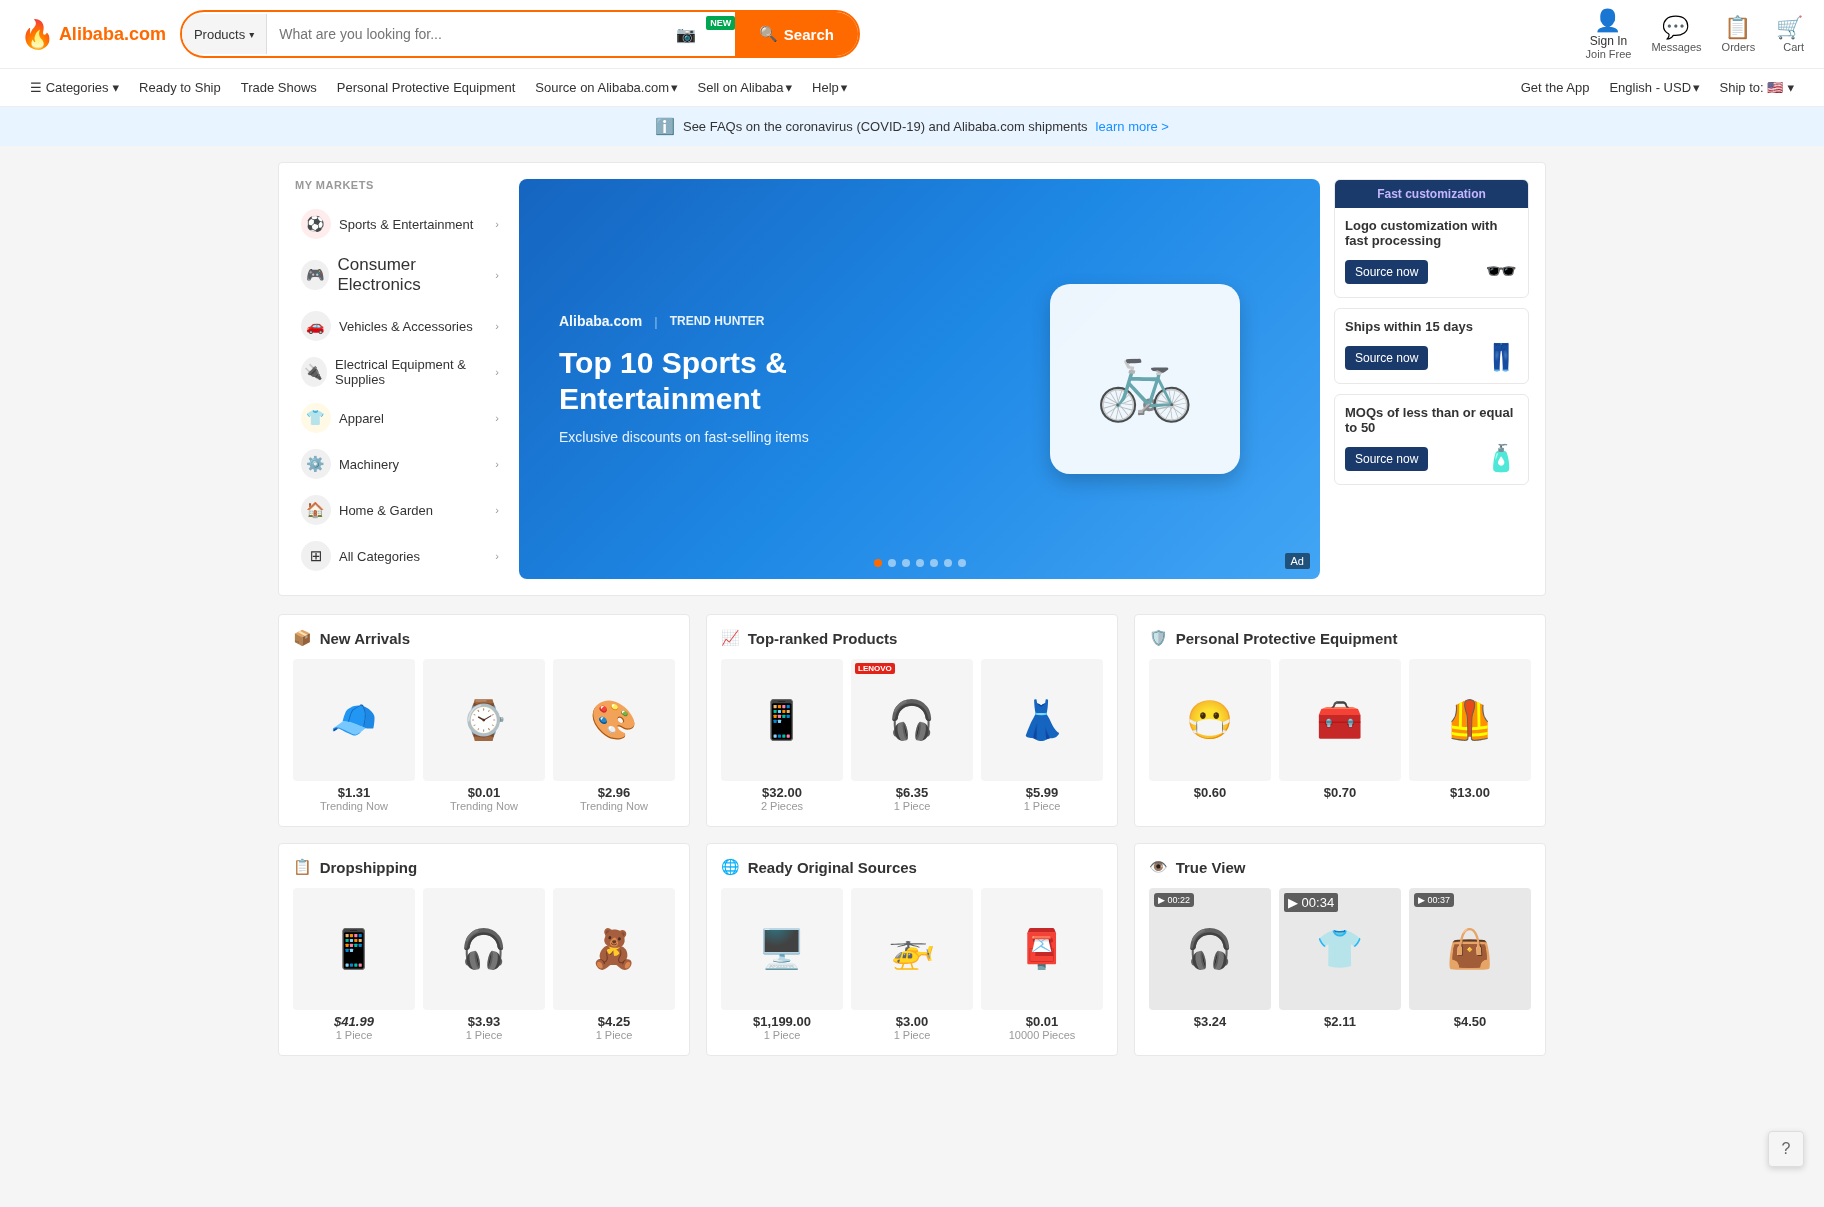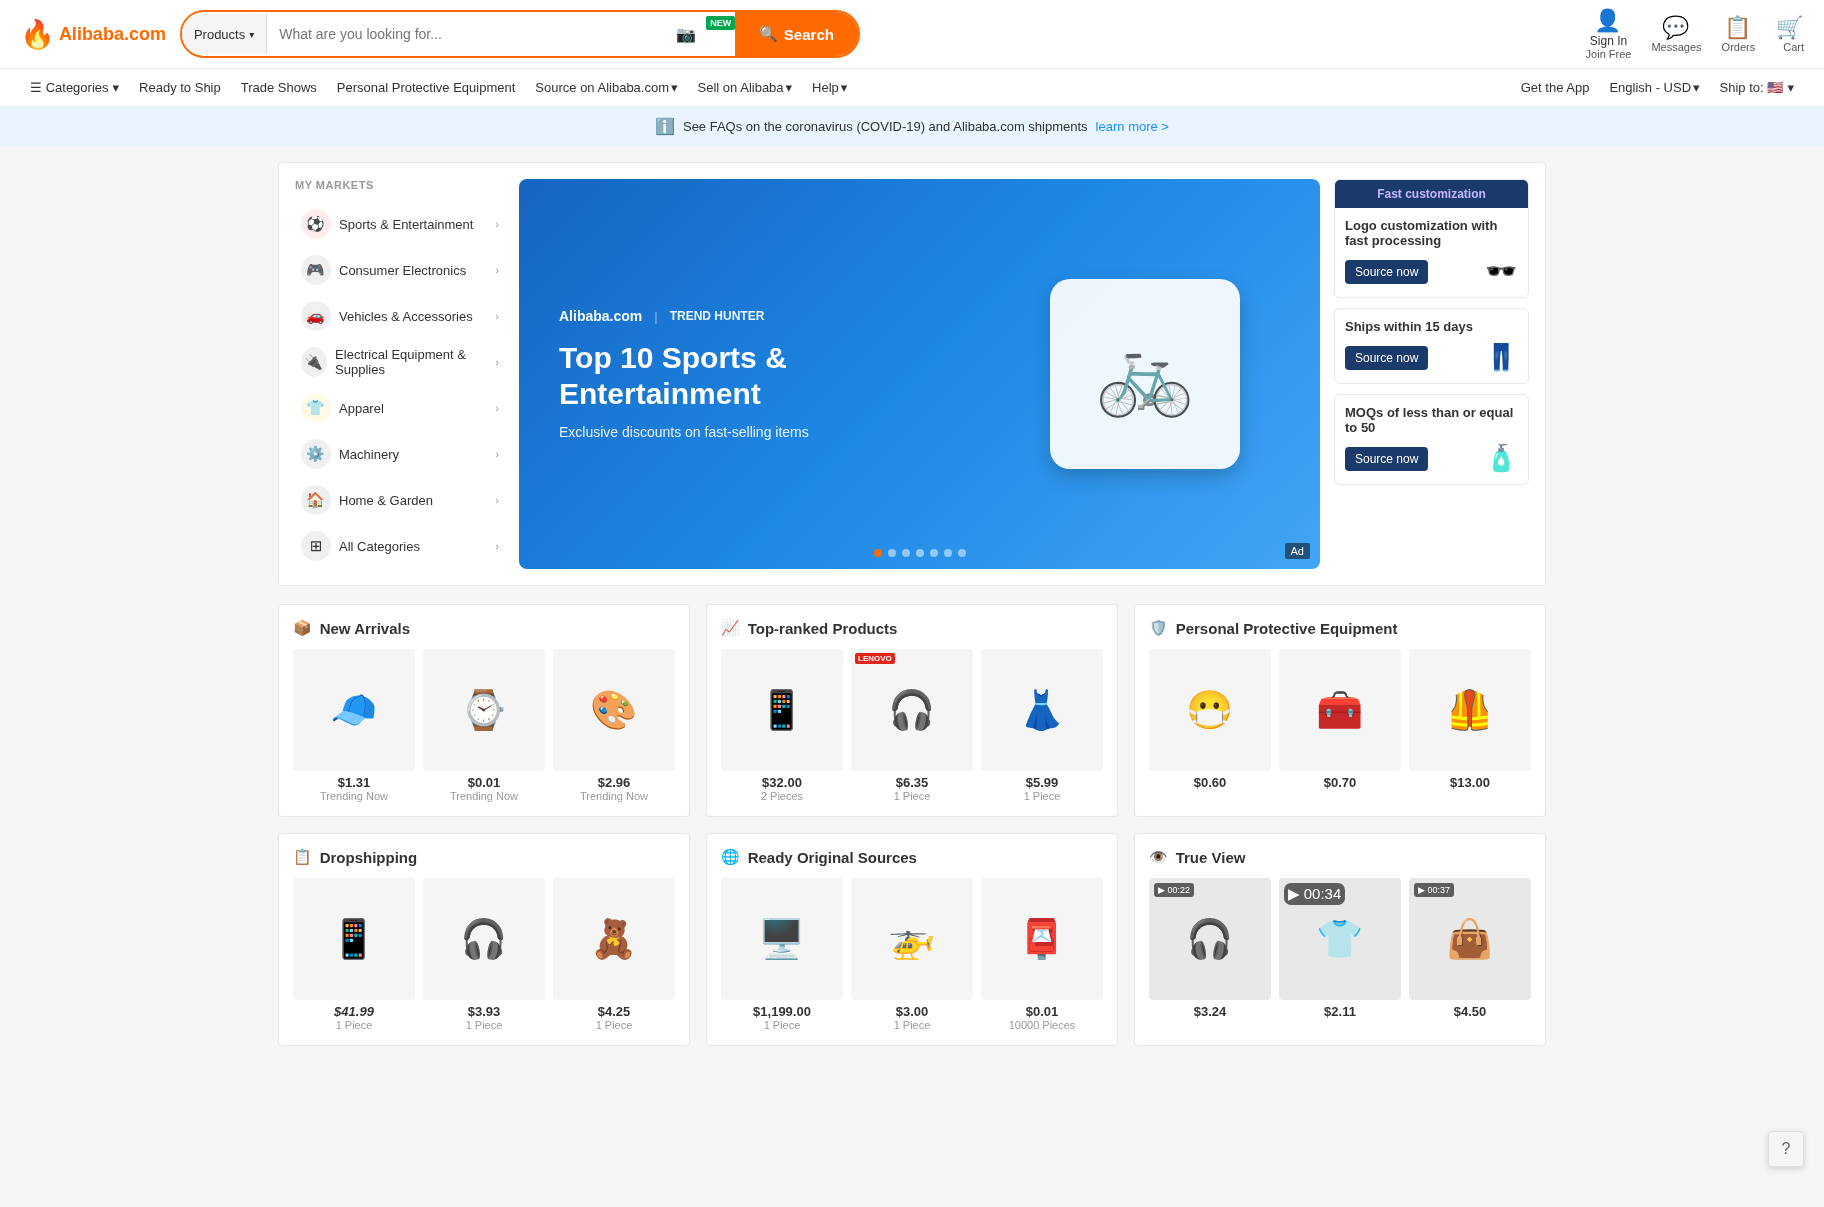--- a/index.html
+++ b/index.html
@@ -86,21 +86,21 @@
         <div style="display:flex;align-items:center;gap:8px;">
           <div style="width:30px;height:30px;border-radius:50%;background:#ffeded;display:flex;align-items:center;justify-content:center;font-size:15px;">⚽</div>
           <span style="font-size:13px;">Sports &amp; Entertainment</span>
         </div>
         <span style="color:#999;font-size:11px;">›</span>
       </div>
 
       <div style="display:flex;align-items:center;justify-content:space-between;padding:8px 6px;cursor:pointer;border-radius:4px;">
         <div style="display:flex;align-items:center;gap:8px;">
           <div style="width:30px;height:30px;border-radius:50%;background:#f0f0f0;display:flex;align-items:center;justify-content:center;font-size:15px;">🎮</div>
-          <span style="font-size:13px;">Consumer Electronics</span>
+          <span style="font-size:17px;">Consumer Electronics</span>
         </div>
         <span style="color:#999;font-size:11px;">›</span>
       </div>
 
       <div style="display:flex;align-items:center;justify-content:space-between;padding:8px 6px;cursor:pointer;border-radius:4px;">
         <div style="display:flex;align-items:center;gap:8px;">
           <div style="width:30px;height:30px;border-radius:50%;background:#f0f0f0;display:flex;align-items:center;justify-content:center;font-size:15px;">🚗</div>
           <span style="font-size:13px;">Vehicles &amp; Accessories</span>
         </div>
         <span style="color:#999;font-size:11px;">›</span>
@@ -343,21 +343,21 @@
         <div style="cursor:pointer;text-align:center;">
           <div style="width:100%;aspect-ratio:1;background:#e8e8e8;border-radius:4px;display:flex;align-items:center;justify-content:center;font-size:38px;margin-bottom:4px;position:relative;">
             🎧
             <span style="position:absolute;top:5px;left:5px;background:rgba(0,0,0,0.6);color:#fff;font-size:9px;padding:2px 4px;border-radius:3px;">▶ 00:22</span>
           </div>
           <div style="font-size:13px;font-weight:bold;">$3.24</div>
         </div>
         <div style="cursor:pointer;text-align:center;">
           <div style="width:100%;aspect-ratio:1;background:#e8e8e8;border-radius:4px;display:flex;align-items:center;justify-content:center;font-size:38px;margin-bottom:4px;position:relative;">
             👕
-            <span style="position:absolute;top:5px;left:5px;background:rgba(0,0,0,0.6);color:#fff;font-size:15px;padding:2px 4px;border-radius:7px;">▶ 00:34</span>
+            <span style="position:absolute;top:5px;left:5px;background:rgba(0,0,0,0.6);color:#fff;font-size:13px;padding:2px 4px;border-radius:2px;">▶ 00:34</span>
           </div>
           <div style="font-size:13px;font-weight:bold;">$2.11</div>
         </div>
         <div style="cursor:pointer;text-align:center;">
           <div style="width:100%;aspect-ratio:1;background:#e8e8e8;border-radius:4px;display:flex;align-items:center;justify-content:center;font-size:38px;margin-bottom:4px;position:relative;">
             👜
             <span style="position:absolute;top:5px;left:5px;background:rgba(0,0,0,0.6);color:#fff;font-size:9px;padding:2px 4px;border-radius:3px;">▶ 00:37</span>
           </div>
           <div style="font-size:13px;font-weight:bold;">$4.50</div>
         </div>

